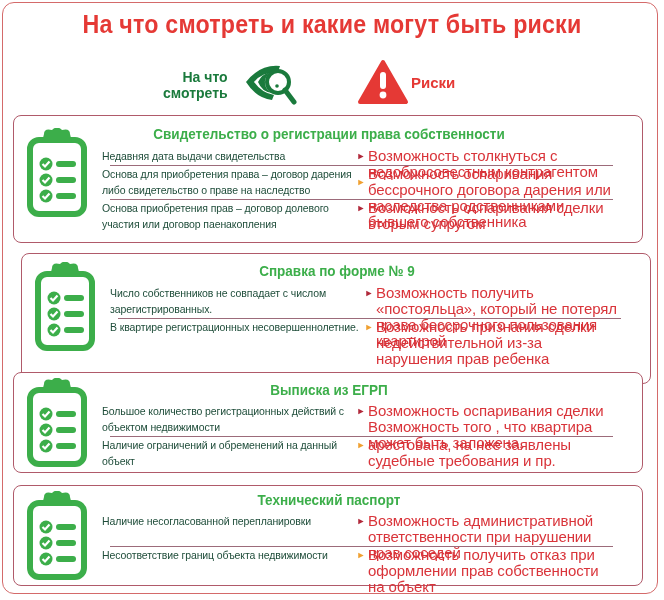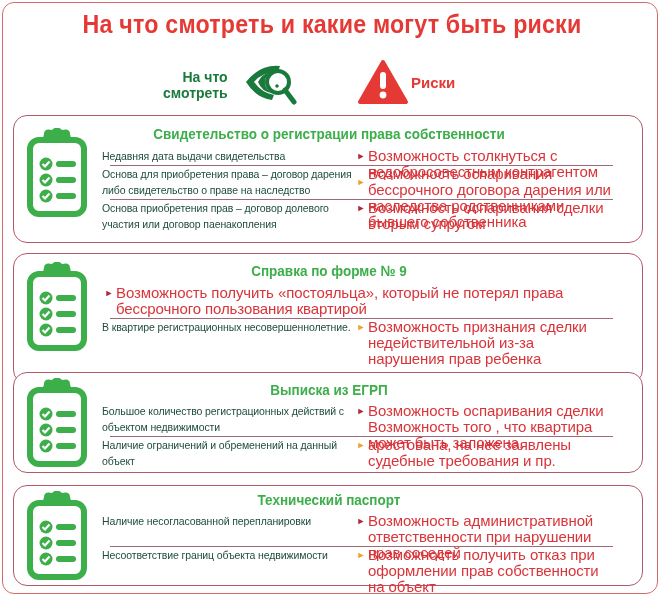--- a/index.html
+++ b/index.html
@@ -20,21 +20,21 @@
   .legend { position: absolute; top: 55px; left: 0; width: 664px; height: 55px; }
   .legend-look { position: absolute; left: 163px; top: 5px; display: flex; align-items: center; }
   .legend-look-text {
     color: #1a7a3c; font-weight: bold; font-size: 14px; line-height: 16px; text-align: right; margin-right: 16px;
   }
   .legend-risk { position: absolute; left: 357px; top: 4px; display: flex; align-items: center; }
   .legend-risk-text { color: #e53935; font-weight: bold; font-size: 15px; margin-left: 2px; }
 
   .card {
     position: absolute; left: 13px; width: 630px;
-    border: 1.5px solid #b05a6a; border-radius: 14px; box-sizing: border-box; background: #fff;
+    border: 1.5px solid #b05a6a; border-radius: 8px; box-sizing: border-box; background: #fff;
   }
   .card-icon { position: absolute; left: 12px; }
   .card-title {
     position: absolute; left: 0; width: 630px; text-align: center; color: #3cae4a;
     font-weight: bold; font-size: 15px; transform: scaleX(0.9);
   }
   .row { position: absolute; left: 88px; width: 510px; display: flex; }
   .row .left {
     width: 252px; text-align: left; color: #1f4d3a; font-size: 10.5px; line-height: 16px;
     letter-spacing: -0.1px;
@@ -105,40 +105,41 @@
     <div class="right">Возможность оспаривания бессрочного договора дарения или наследства родственниками бывшего собственника</div>
   </div>
   <div class="sep" style="top:83px;"></div>
   <div class="row" style="top:84px;">
     <div class="left">Основа приобретения прав – договор долевого участия или договор паенакопления</div>
     <div class="arrow" style="color:#b0283a;">►</div>
     <div class="right">Возможность оспаривания сделки вторым супругом</div>
   </div>
 </div>
 
-<div class="card" style="top:253px;height:131px;">
+<div class="card" style="top:253px;height:131px;margin-left:8px;">
   <svg class="card-icon" style="top:8px;" width="62" height="90" viewBox="0 0 62 90">
     <rect x="4" y="12" width="54" height="74" rx="9" fill="none" stroke="#3cae4a" stroke-width="6"></rect>
     <path d="M18 6 Q18 0 26 2 Q31 -3 36 2 Q44 0 44 6 L46 14 L16 14 Z" fill="#3cae4a"></path>
     <g fill="#3cae4a">
         <circle cx="20" cy="36" r="6.5"></circle>
         <circle cx="20" cy="52" r="6.5"></circle>
         <circle cx="20" cy="68" r="6.5"></circle>
     <rect x="30" y="33" width="20" height="6" rx="3"></rect>
         <rect x="30" y="49" width="20" height="6" rx="3"></rect>
         <rect x="30" y="65" width="20" height="6" rx="3"></rect>
       </g>
     <g stroke="#fff" stroke-width="2.2" fill="none">
         <path d="M16.5 36 L19 38.5 L23.5 33.5"></path>
         <path d="M16.5 52 L19 54.5 L23.5 49.5"></path>
         <path d="M16.5 68 L19 70.5 L23.5 65.5"></path>
       </g>
   </svg>
   <div class="card-title" style="top:8px;">Справка по форме № 9</div>
   <div class="row" style="top:31px;">
+    <div class="left">Число собственников не совпадает с числом зарегистрированных.</div>
     <div class="arrow" style="color:#b0283a;">►</div>
     <div class="right">Возможность получить «постояльца», который не потерял права бессрочного пользования квартирой</div>
   </div>
   <div class="sep" style="top:64px;"></div>
   <div class="row" style="top:65px;">
     <div class="left">В квартире регистрационных несовершеннолетние.</div>
     <div class="arrow" style="color:#f0a030;">►</div>
     <div class="right">Возможность признания сделки недействительной из-за нарушения прав ребенка</div>
   </div>
 </div>

